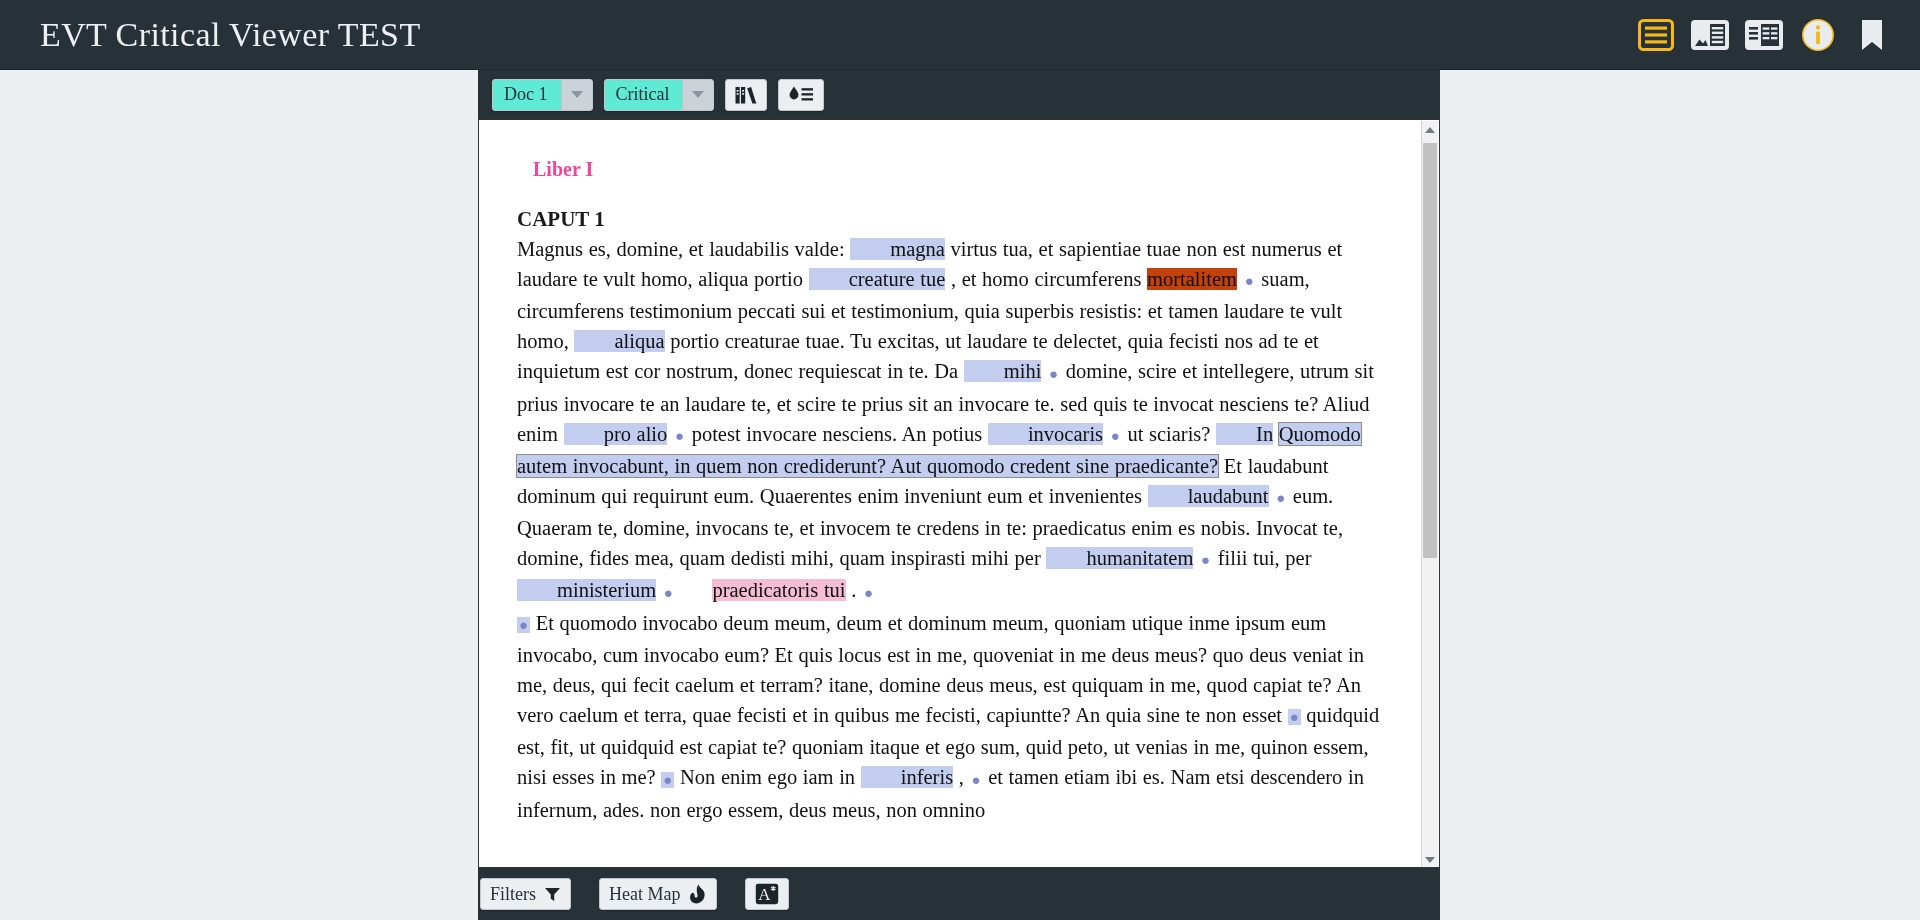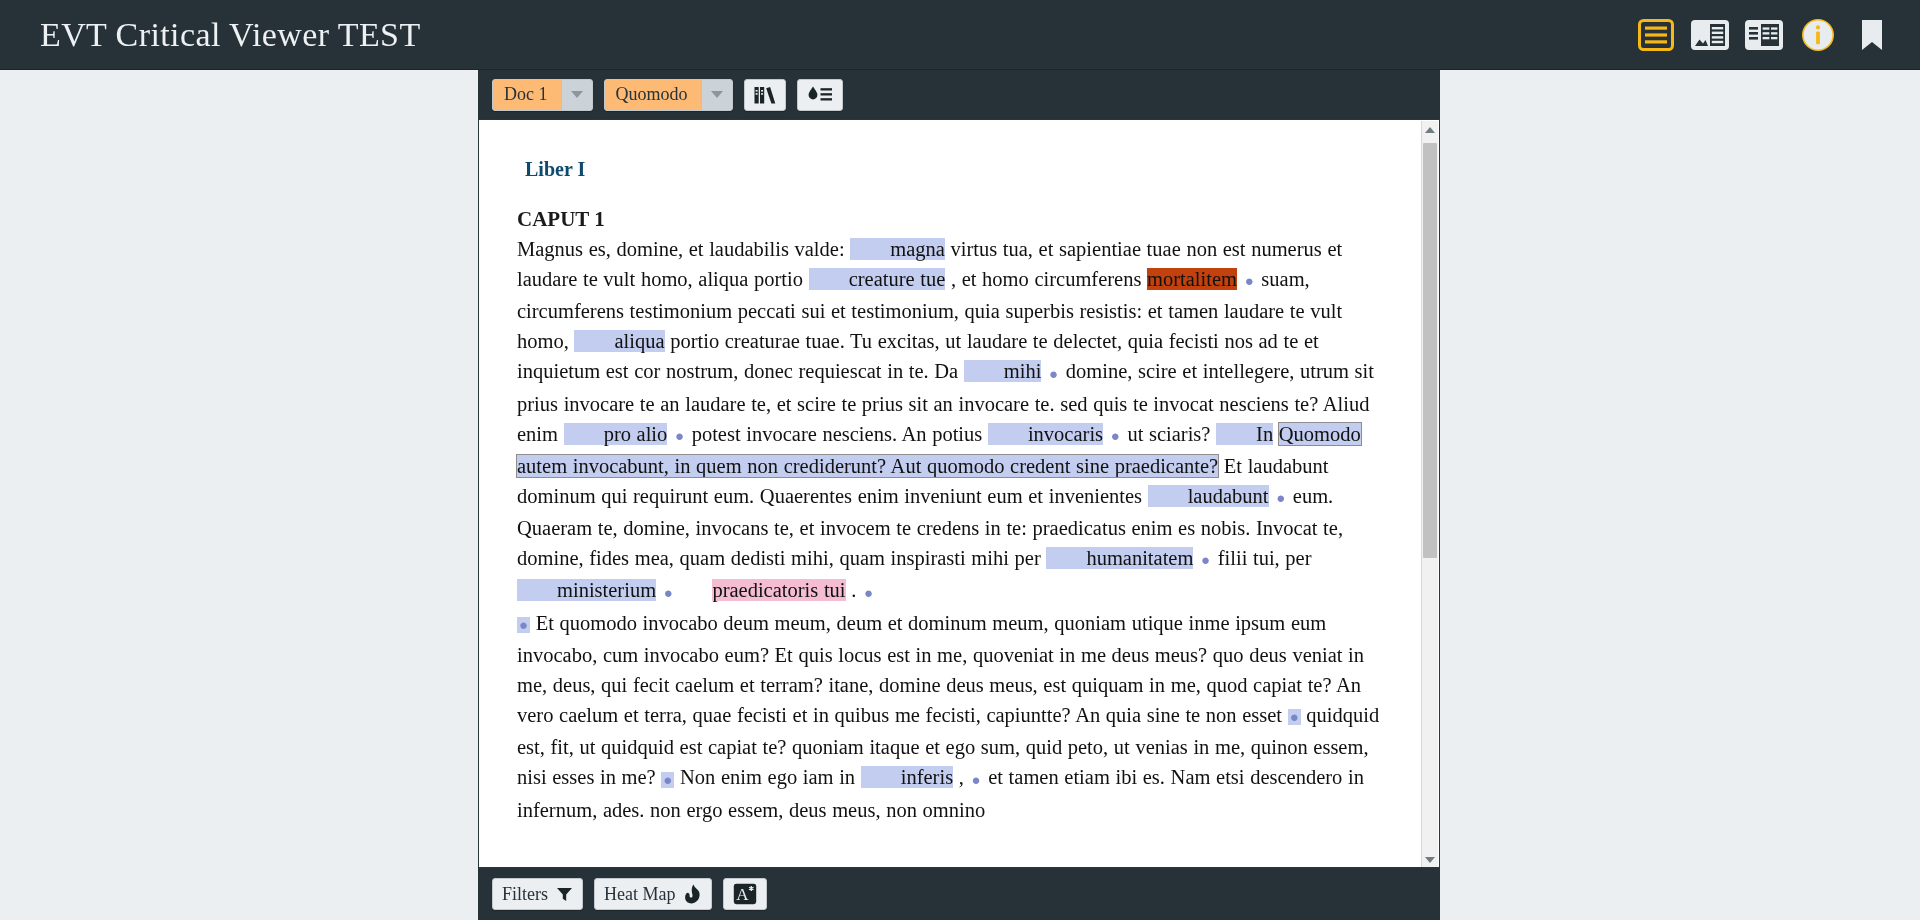--- a/index.html
+++ b/index.html
@@ -54,28 +54,28 @@
     background: #273238;
     display: flex; align-items: center;
     padding-left: 14px;
     gap: 11px;
   }
   #toolbar-bottom {
     position: absolute; left: 0; bottom: 0;
     width: 962px; height: 52px;
     background: #273238;
     display: flex; align-items: center;
-    padding-left: 14px;
-    gap: 11px;
+    padding-left: 2px;
+    gap: 28px;
   }
 
   
   .sel {
     height: 32px;
-    background: #fdba74;
+    background: #5eead4;
     border: 1px solid #c2c8cc;
     border-radius: 3px;
     display: flex; align-items: stretch;
     overflow: hidden;
     cursor: pointer;
     box-shadow: 0 1px 1px rgba(0,0,0,.25);
   }
   .sel .lbl {
     display: flex; align-items: center;
     padding: 0 13px 0 11px;
@@ -131,22 +131,22 @@
   #text-area {
     position: absolute;
     left: 0; top: 0;
     width: 944px; height: 747px;
     padding: 38px 36px 0 38px;
     overflow: hidden;
   }
   .doc-title {
     font-size: 20px;
     font-weight: bold;
-    color: #0c4a6e;
-    margin: 0 0 26px 8px;
+    color: #ec4899;
+    margin: 0 0 26px 16px;
     font-family: "Liberation Serif", serif;
   }
   .chap-title {
     font-size: 21px;
     font-weight: bold;
     color: #1a1a1a;
     margin: 22px 0 2px 0;
     font-family: "Liberation Serif", serif;
   }
   .para {
@@ -271,21 +271,21 @@
   <div id="toolbar-top">
 
     <div class="sel">
       <span class="lbl">Doc 1</span>
       <span class="arrow">
           <i></i>
         </span>
     </div>
 
     <div class="sel">
-      <span class="lbl">Quomodo</span>
+      <span class="lbl">Critical</span>
       <span class="arrow">
           <i></i>
         </span>
     </div>
 
     <div class="btn">
       <svg width="22" height="20" viewBox="0 0 22 20">
         <rect x="0.5" y="2" width="4.2" height="16.5" fill="#1b2429"></rect>
         <rect x="1.6" y="5" width="2" height="1.6" fill="#eceff1"></rect>
         <rect x="1.6" y="8.1" width="2" height="1.6" fill="#eceff1"></rect>

